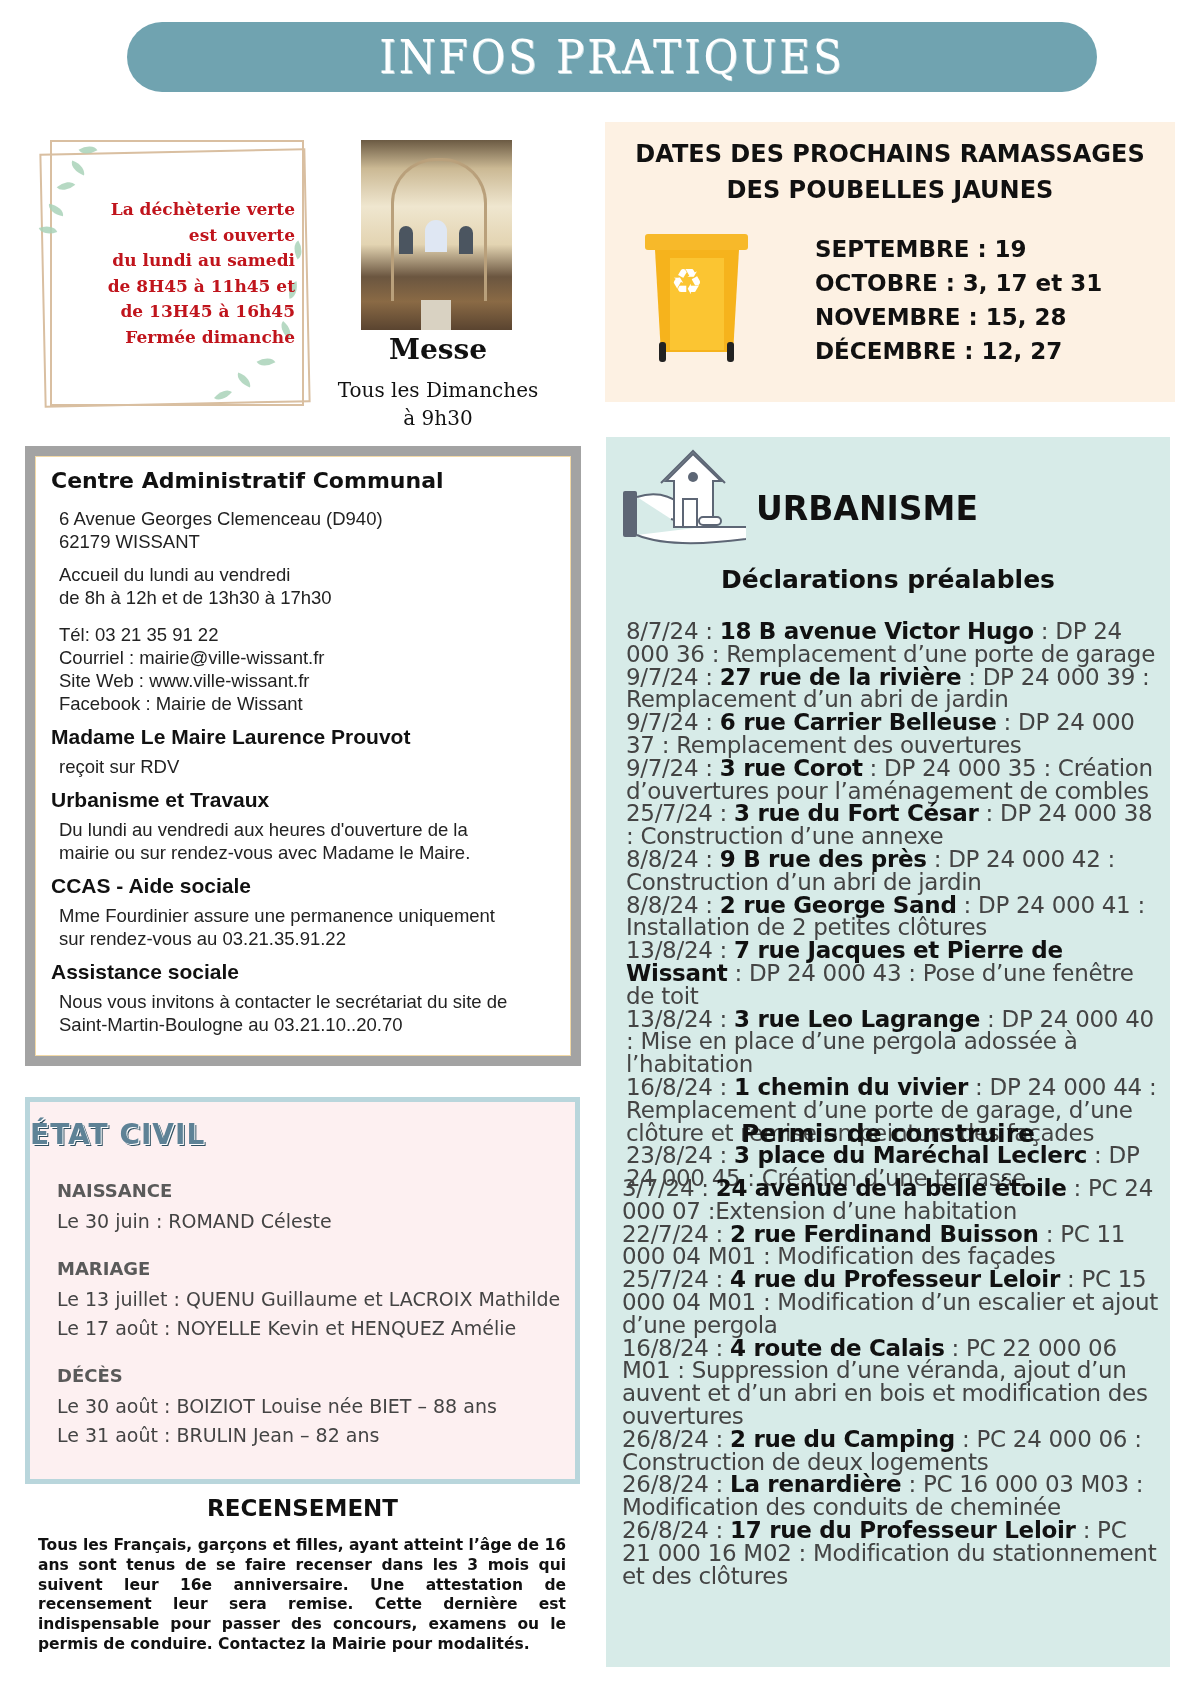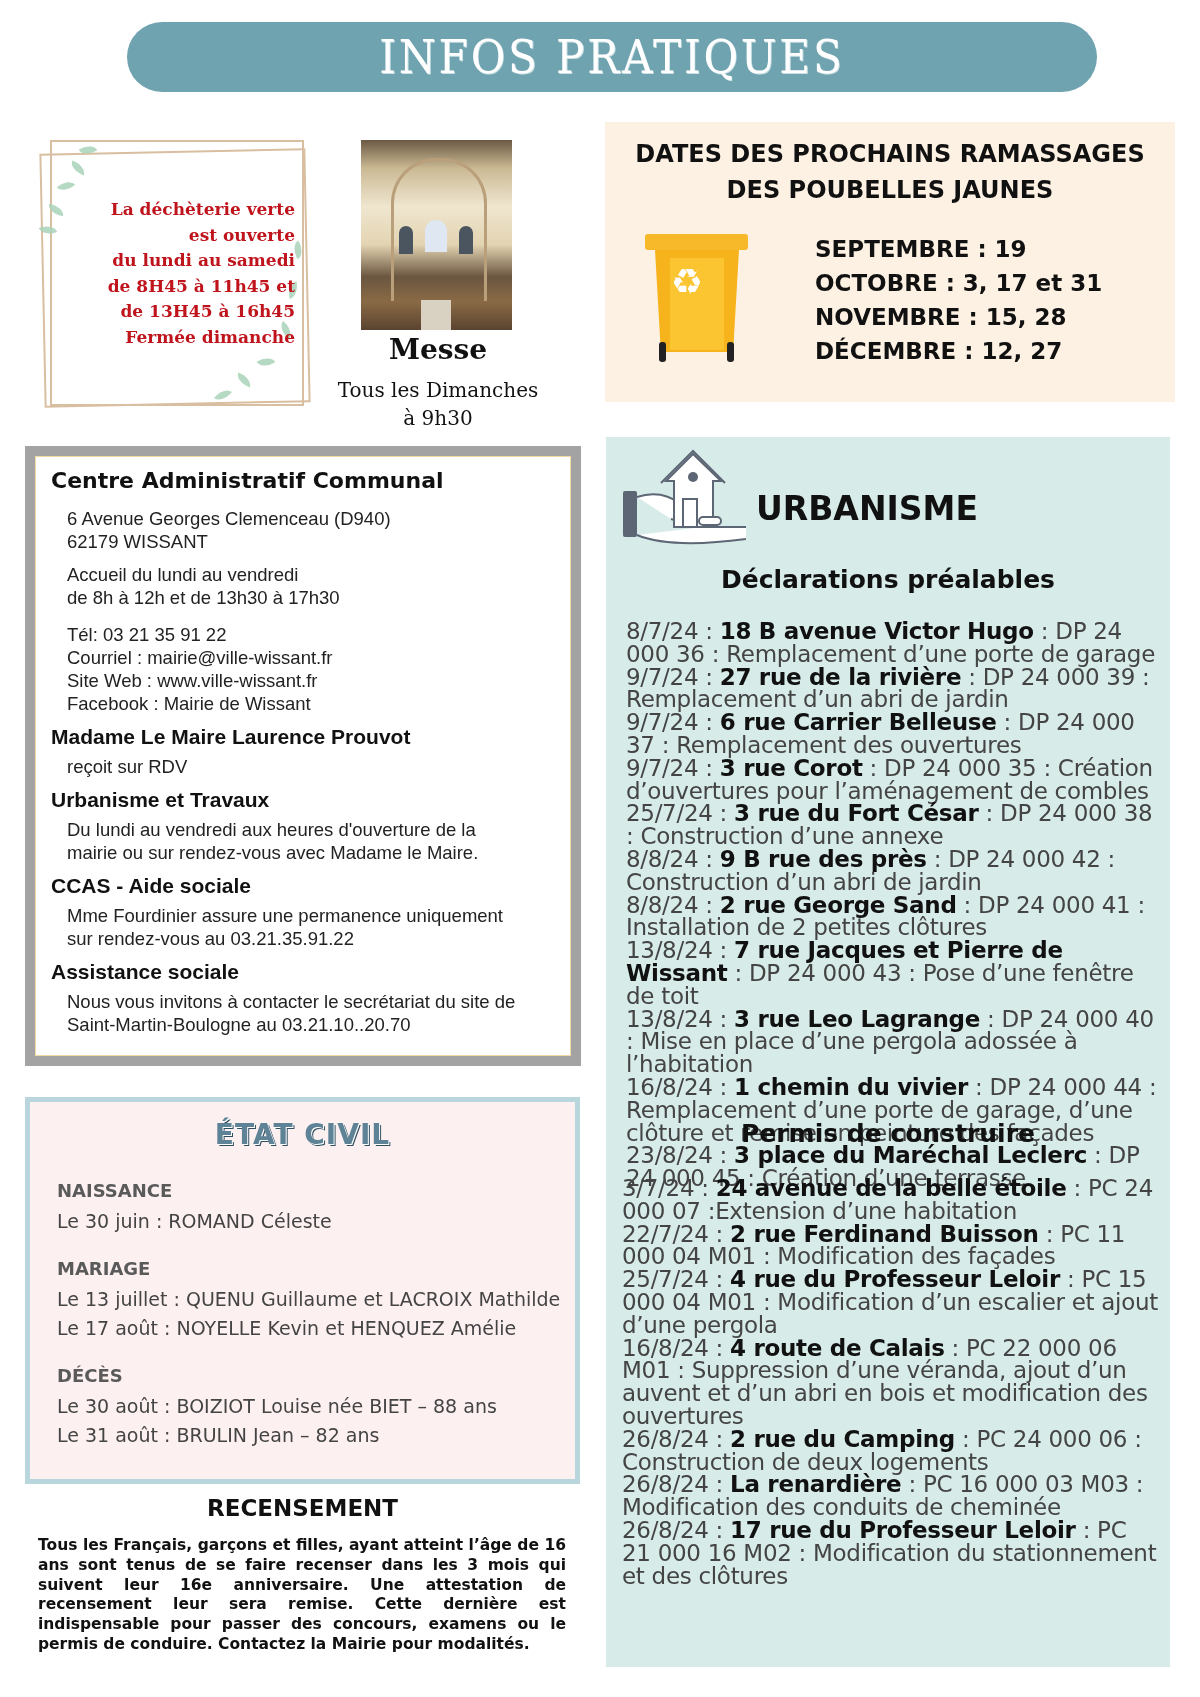--- a/index.html
+++ b/index.html
@@ -55,25 +55,25 @@
   .bin-recycle { position: absolute; left: 26px; top: 30px; font-size: 36px; color: #ffffff; line-height: 1; }
   .bin-wheel { position: absolute; top: 108px; width: 7px; height: 20px; background: #222; border-radius: 3px; }
   .bins-list { position: absolute; left: 210px; top: 110px; font-weight: bold; font-size: 23px; line-height: 34px; color: #111; }
 
   
   .admin { left: 25px; top: 446px; width: 556px; height: 620px; box-sizing: border-box; border: 10px solid #a3a3a3; background: #fff; }
   .admin-inner { position: absolute; left: 0; top: 0; right: 0; bottom: 0; border: 1px solid #f2d9a6; }
   .admin-content { position: absolute; left: 16px; top: 12px; width: 500px; font-family: "Liberation Sans", sans-serif; font-size: 18.5px; color: #222; }
   .admin-content .h { font-weight: bold; font-size: 21px; color: #111; margin: 0 0 6px 0; }
   .admin-content .h-main { font-family: "DejaVu Sans", sans-serif; font-size: 22px; margin-bottom: 14px; }
-  .admin-content p { margin: 0 0 10px 16px; line-height: 23px; }
+  .admin-content p { margin: 0 0 10px 8px; line-height: 23px; }
 
   
   .etat { left: 25px; top: 1097px; width: 555px; height: 387px; box-sizing: border-box; border: 5px solid #b9d6dc; background: #fdf0f1; }
-  .etat-title { position: absolute; left: 0; top: 16px; width: 100%; text-align: center; font-family: "DejaVu Sans", sans-serif; font-weight: bold; font-size: 28px; color: #5e8296; letter-spacing: 1px; text-shadow: 1px 1px 0 #fff, 2px 2px 0 #2f4f60; }
+  .etat-title { position: absolute; left: 0; top: 16px; width: 100%; font-family: "DejaVu Sans", sans-serif; font-weight: bold; font-size: 28px; color: #5e8296; letter-spacing: 1px; text-shadow: 1px 1px 0 #fff, 2px 2px 0 #2f4f60; }
   .etat-body { position: absolute; left: 27px; top: 78px; font-family: "DejaVu Sans", sans-serif; color: #444; }
   .etat-section { margin-bottom: 22px; }
   .etat-section .lbl { font-weight: bold; font-size: 18px; color: #5a5a5a; margin-bottom: 6px; }
   .etat-section .line { font-size: 19px; line-height: 29px; color: #444; white-space: nowrap; }
 
   
   .recens-title { left: 25px; top: 1495px; width: 555px; text-align: center; font-weight: bold; font-size: 23px; color: #111; }
   .recens-text { left: 38px; top: 1536px; width: 528px; text-align: justify; font-weight: bold; font-size: 15.5px; line-height: 19.8px; color: #111; }
 
   

